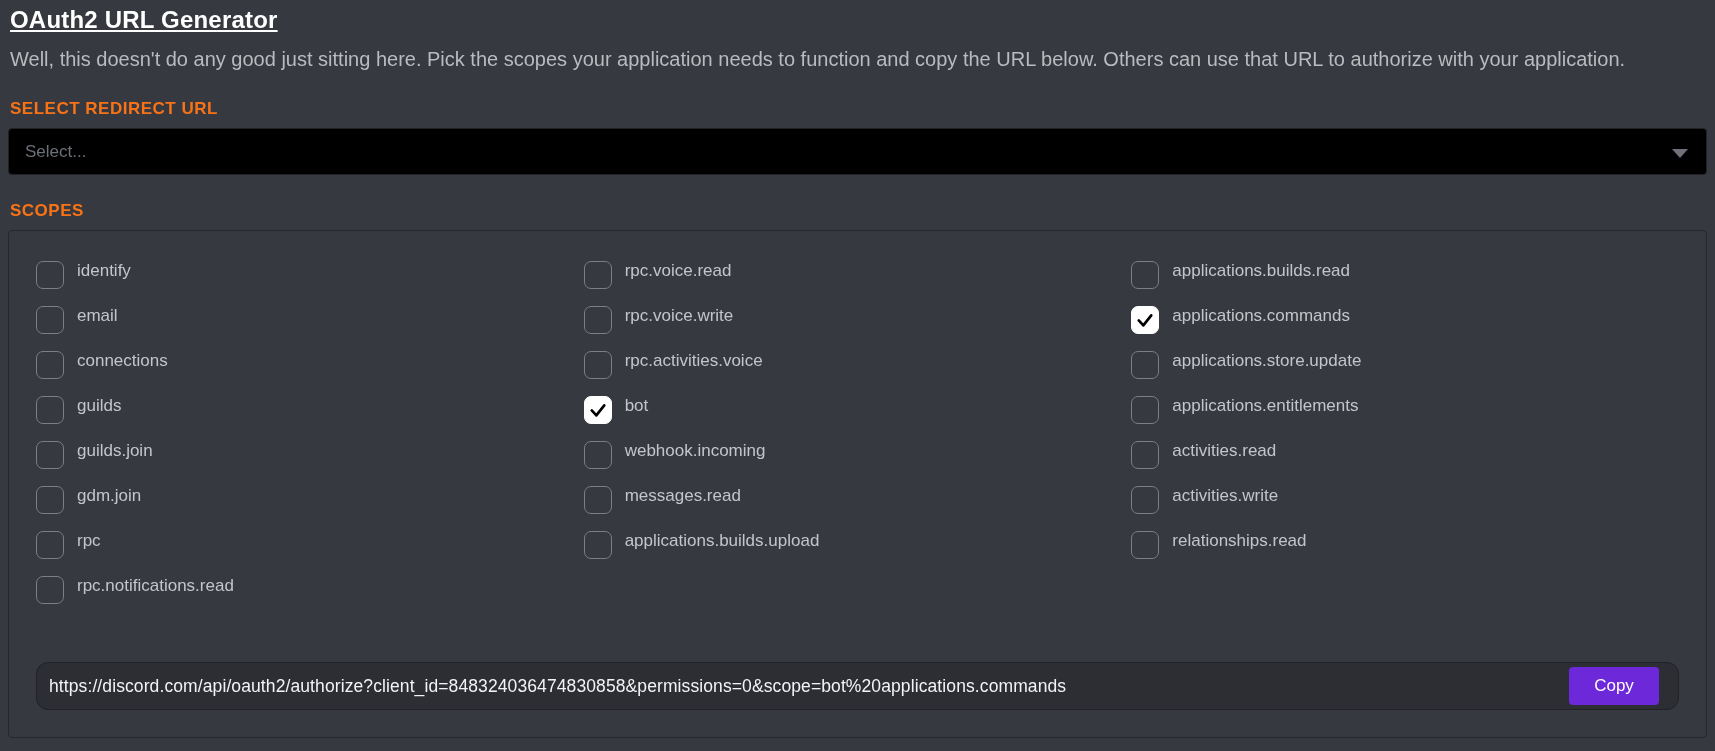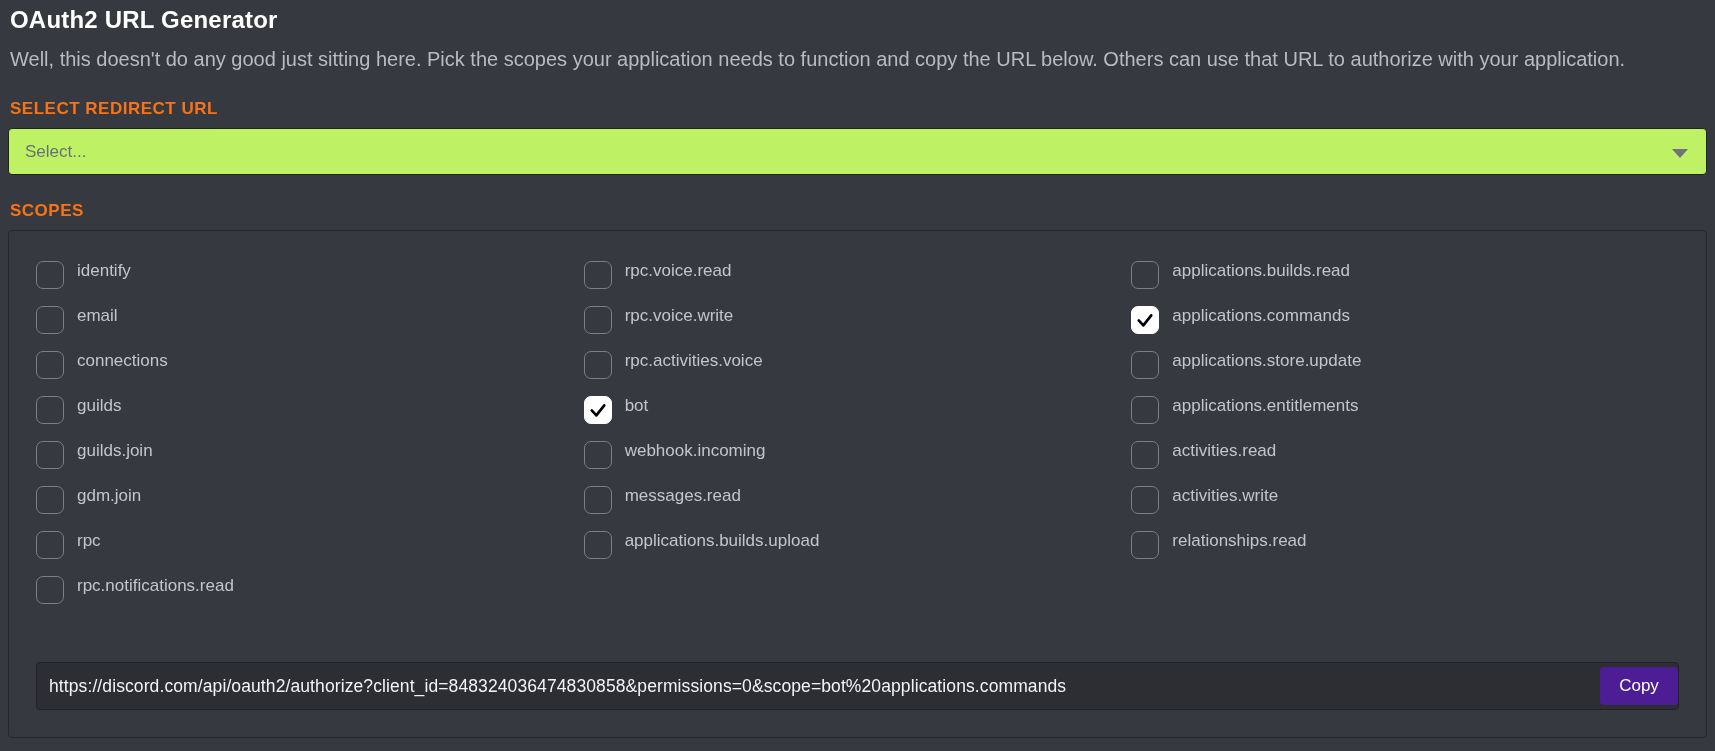--- a/index.html
+++ b/index.html
@@ -10,40 +10,41 @@
     color: #dcddde;
   }
   .page { padding: 4px 8px 0 8px; }
 
   .page-title {
     color: #ffffff;
     font-size: 24px;
     font-weight: 700;
     margin: 2px 0 14px 2px;
     letter-spacing: 0.2px;
+    text-decoration: underline;
   }
   .page-desc {
     color: #b9bbbe;
     font-size: 20px;
     margin: 0 0 28px 2px;
   }
   .section-label {
     color: #f97316;
     font-size: 17px;
     font-weight: 700;
     letter-spacing: 0.5px;
     margin: 0 0 9px 2px;
     text-transform: uppercase;
   }
 
   
   .select-box {
     position: relative;
     height: 47px;
-    background: #bef264;
+    background: #000000;
     border: 1px solid #202225;
     border-radius: 4px;
     display: flex;
     align-items: center;
     padding: 0 16px;
     cursor: pointer;
     margin-bottom: 26px;
   }
   .select-placeholder {
     color: #6b7077;
@@ -99,40 +100,40 @@
     font-size: 17px;
     margin-left: 13px;
   }
 
   
   .url-row {
     margin-top: 41px;
     height: 48px;
     background: #2c2e33;
     border: 1px solid #202225;
-    border-radius: 4px;
+    border-radius: 12px;
     display: flex;
     align-items: center;
-    padding: 0 0 0 12px;
+    padding: 0 19px 0 12px;
   }
   .url-text {
     flex: 1 1 auto;
     color: #f2f3f4;
     font-size: 17.5px;
     white-space: nowrap;
     overflow: hidden;
     letter-spacing: 0.1px;
   }
   .copy-button {
     flex: 0 0 auto;
-    background: #4c1d95;
+    background: #6d28d9;
     color: #ffffff;
     border: none;
     border-radius: 4px;
-    width: 78px;
+    width: 90px;
     height: 38px;
     font-size: 17px;
     font-family: inherit;
     cursor: pointer;
     text-align: center;
   }
 </style>
 </head>
 <body>
 

